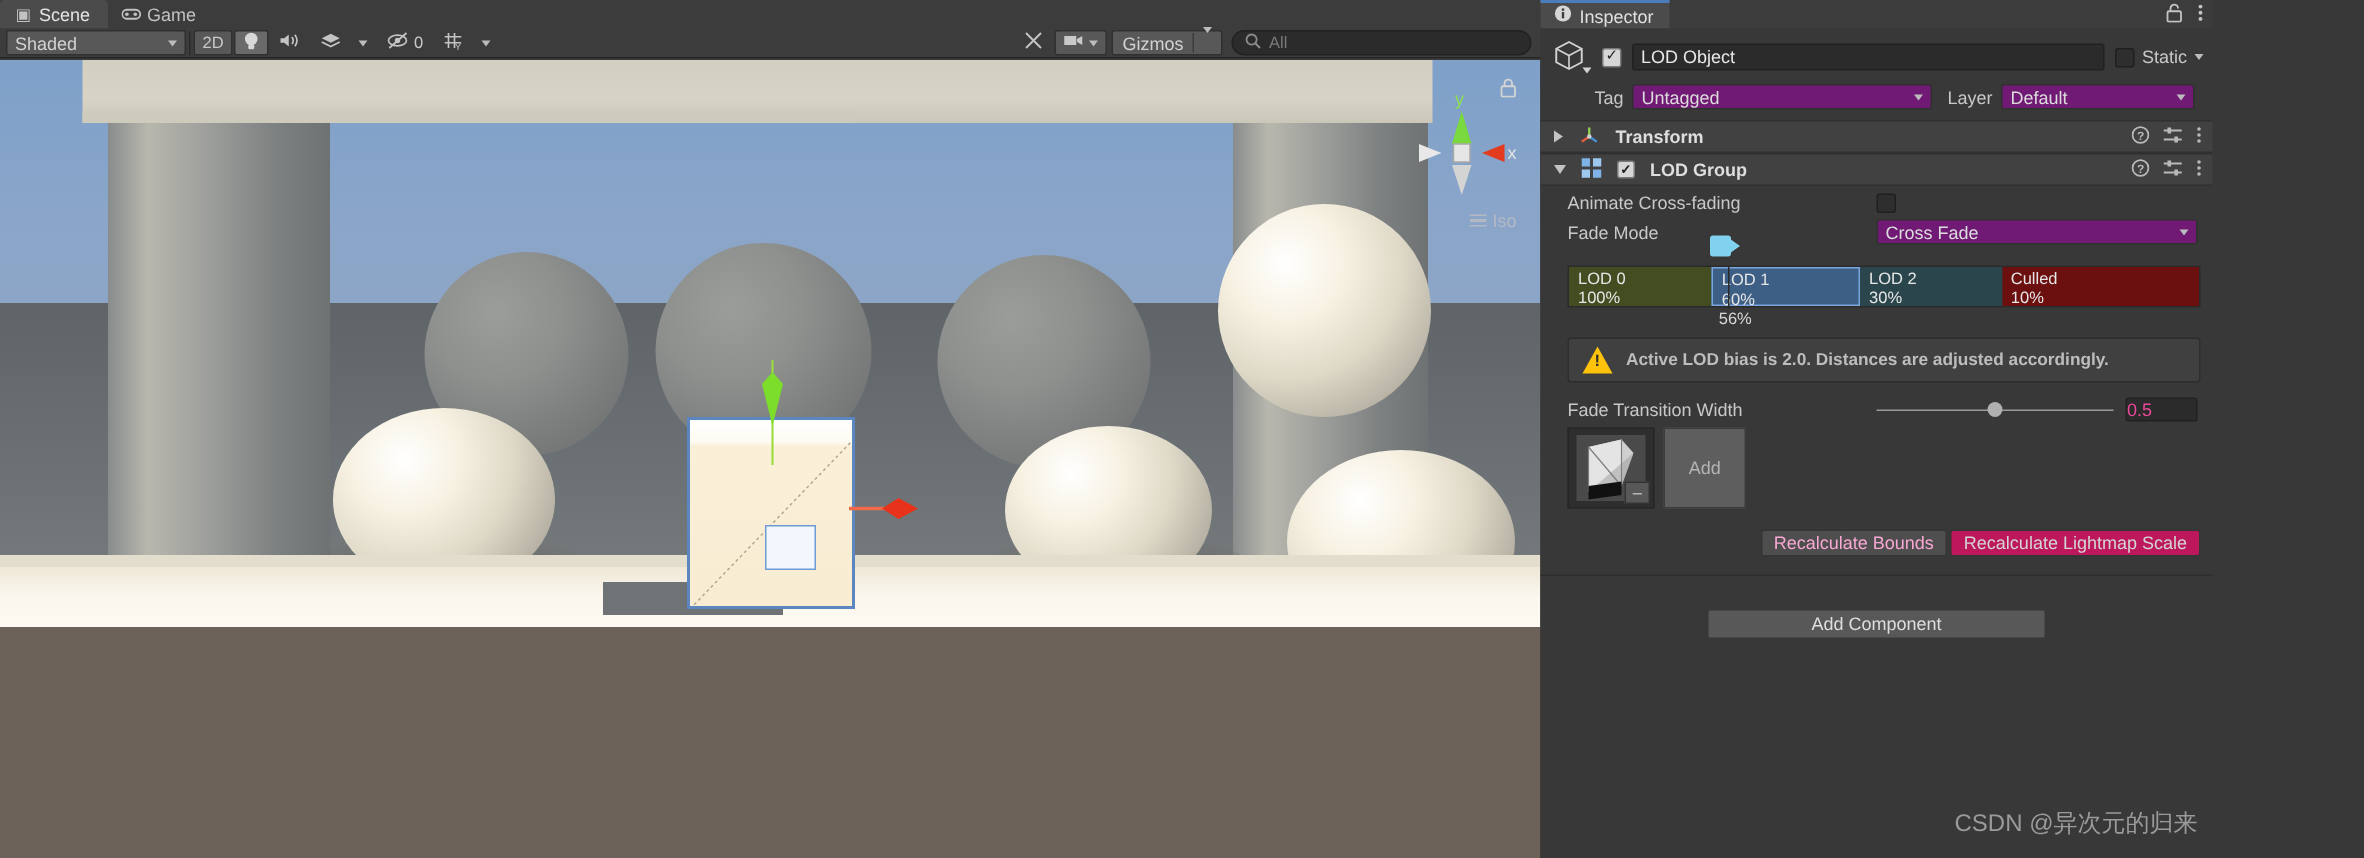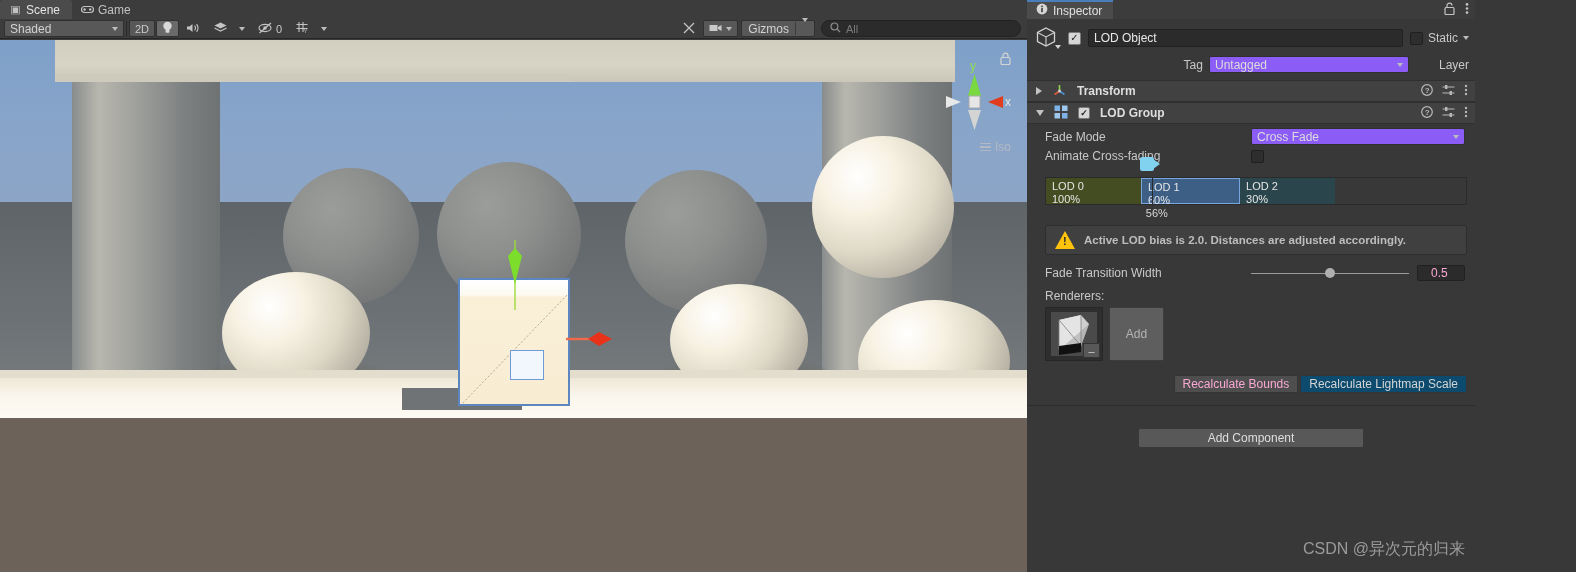--- a/index.html
+++ b/index.html
@@ -175,21 +175,21 @@
     border-radius: 2px; color: #e8e8e8; font-size: 12px;
     display: flex; align-items: center; padding: 0 5px;
   }
   .static-wrap { display: flex; align-items: center; gap: 5px; color: #c8c8c8; font-size: 12px; }
 
   .tag-row {
     display: flex; align-items: center; gap: 6px; padding: 5px 6px 0 36px;
     font-size: 12px; color: #c8c8c8; justify-content: flex-end;
   }
   .dropdown {
-    height: 17px; background: #8b5cf6; border: 1px solid #303030; border-radius: 2px;
+    height: 17px; background: #701a75; border: 1px solid #303030; border-radius: 2px;
     display: flex; align-items: center; justify-content: space-between;
     padding: 0 5px; color: #dcdcdc; font-size: 12px;
   }
 
   .comp-header {
     height: 22px; background: #414141; border-top: 1px solid #303030;
     border-bottom: 1px solid #303030;
     display: flex; align-items: center; gap: 10px; padding: 0 7px 0 9px;
     margin-top: 7px; font-size: 12px; color: #dedede; font-weight: bold;
   }
@@ -230,22 +230,22 @@
     border-right: 10px solid transparent; border-bottom: 18px solid #ffc30b; position: relative; flex: none; }
   .warn-tri::after { content: "!"; position: absolute; left: -2px; top: 4px; font-size: 11px;
     font-weight: bold; color: #2b2b2b; }
   .warn-text { color: #bdbdbd; font-size: 11.5px; }
 
   .slider-track { position: relative; height: 14px; display: flex; align-items: center; }
   .slider-line { height: 1px; background: #9a9a9a; width: 100%; }
   .slider-knob { position: absolute; width: 10px; height: 10px; border-radius: 50%; background: #b0b0b0; }
   .num-field {
     width: 48px; height: 16px; background: #2b2b2b; border: 1px solid #212121;
-    border-radius: 2px; color: #f9a8d4; font-size: 12px; display: flex;
-    align-items: center; padding: 0 13px; margin-left: 8px;
+    border-radius: 2px; color: #ec4899; font-size: 12px; display: flex;
+    align-items: center; padding: 0 0; margin-left: 8px;
   }
 
   .renderers-label { padding: 8px 0 0 18px; font-size: 12px; color: #c8c8c8; }
   .renderers-row { display: flex; gap: 6px; padding: 4px 0 0 18px; }
   .rend-slot {
     width: 58px; height: 54px; background: #2e2e2e; border: 1px solid #262626;
     position: relative; display: flex; align-items: center; justify-content: center;
   }
   .rend-thumb { width: 46px; height: 44px; background: #4a4a4a; position: relative; overflow: hidden; }
   .rend-minus {
@@ -253,21 +253,21 @@
     background: #585858; border: 1px solid #343434; display: flex;
     align-items: center; justify-content: center; color: #d4d4d4; font-size: 11px;
   }
   .add-slot {
     width: 55px; height: 54px; background: #5e5e5e; border: 1px solid #3c3c3c;
     display: flex; align-items: center; justify-content: center;
     color: #b4b4b4; font-size: 12px;
   }
   .btn-row { display: flex; justify-content: flex-end; gap: 2px; padding: 14px 8px 0 0; }
   .grey-btn {
-    height: 18px; background: #0c4a6e; border: 1px solid #353535; border-radius: 2px;
+    height: 18px; background: #be185d; border: 1px solid #353535; border-radius: 2px;
     color: #d4d4d4; font-size: 12px; display: flex; align-items: center; padding: 0 8px;
   }
   .grey-btn.disabled { color: #f9a8d4; background: #4e4e4e; }
   .addcomp-wrap { display: flex; justify-content: center; padding-top: 22px; }
   .addcomp {
     width: 226px; height: 20px; background: #585858; border: 1px solid #383838;
     border-radius: 2px; color: #dedede; font-size: 12px;
     display: flex; align-items: center; justify-content: center;
   }
   .watermark {
@@ -518,21 +518,25 @@
           <span class="caret"></span>
         </span>
       </div>
 
       <div class="tag-row">
         <span>Tag</span>
         <span class="dropdown" style="width:200px">
           <span>Untagged</span>
           <span class="caret"></span>
         </span>
-        <span style="margin-left:24px">Layer</span>
+        <span style="margin-left:4px">Layer</span>
+        <span class="dropdown" style="flex:1;margin-right:6px">
+          <span>Default</span>
+          <span class="caret"></span>
+        </span>
       </div>
 
       <div class="comp-header">
         <span class="foldout closed"></span>
         <span>
           <svg width="15" height="14" viewBox="0 0 15 14">
               <path d="M7.5 8V2" stroke="#8fd14f" stroke-width="1.6"></path>
               <path d="M7.5 8L2.5 11.5" stroke="#e05c3e" stroke-width="1.6"></path>
               <path d="M7.5 8l5 3.5" stroke="#4a8fd1" stroke-width="1.6"></path>
               <circle cx="7.5" cy="8" r="1.5" fill="#cfcfcf"></circle>
@@ -593,46 +597,50 @@
             <svg width="4" height="12" viewBox="0 0 4 12">
                 <circle cx="2" cy="2" r="1.2" fill="#b9b9b9"></circle>
                 <circle cx="2" cy="6" r="1.2" fill="#b9b9b9"></circle>
                 <circle cx="2" cy="10" r="1.2" fill="#b9b9b9"></circle>
               </svg>
           </span>
         </span>
       </div>
 
       <div class="prop-row">
+        <span class="prop-label">Animate Cross-fading</span>
+        <span class="chk empty"></span>
+      </div>
+
+      <div class="prop-row">
         <span class="prop-label">Fade Mode</span>
         <span class="dropdown" style="flex:1">
           <span>Cross Fade</span>
           <span class="caret"></span>
         </span>
-      </div>
-
-      <div class="prop-row">
-        <span class="prop-label">Animate Cross-fading</span>
-        <span class="chk empty"></span>
       </div>
 
       <div class="lod-area">
         <div class="lod-bar">
           <div class="lod-seg" style="width:22.6%; background:#434d21;">
             <div>LOD 0</div>
             <div>100%</div>
           </div>
           <div class="lod-seg sel" style="width:23.6%; background:#3d5f85;">
             <div>LOD 1</div>
             <div>60%</div>
           </div>
           <div class="lod-seg" style="width:22.5%; background:#2a454b;">
             <div>LOD 2</div>
             <div>30%</div>
           </div>
+          <div class="lod-seg" style="width:31.3%; background:#6b0f0f;">
+            <div>Culled</div>
+            <div>10%</div>
+          </div>
           <div class="cam-line" style="left:25.2%"></div>
         </div>
         <div class="cam-marker" style="left:22.6%">
           <span class="cam-body"></span>
           <span class="cam-lens"></span>
         </div>
         <div class="cam-pct" style="left:26.5%">56%</div>
       </div>
 
       <div class="warnbox">
@@ -644,21 +652,20 @@
         <span class="prop-label">Fade Transition Width</span>
         <span class="slider-track" style="flex:1">
           <span class="slider-line"></span>
           <span class="slider-knob" style="left:calc(50% - 5px)"></span>
         </span>
         <span class="num-field">
           <span>0.5</span>
         </span>
       </div>
 
-      <div class="renderers-label">Renderers:</div>
       <div class="renderers-row">
         <div class="rend-slot">
           <div class="rend-thumb">
             <svg width="46" height="44" viewBox="0 0 46 44">
               <polygon points="8,8 30,3 38,12 30,34 8,38" fill="#cfcfcf"></polygon>
               <polygon points="8,8 30,3 30,34 8,38" fill="#e4e4e4"></polygon>
               <polygon points="8,38 30,34 38,12" fill="#9c9c9c" opacity="0.5"></polygon>
               <path d="M8 8l22 26M30 3v31M8 8v30" stroke="#7d7d7d" stroke-width="0.8" fill="none"></path>
               <polygon points="8,34 30,31 30,40 8,43" fill="#111111"></polygon>
             </svg>

